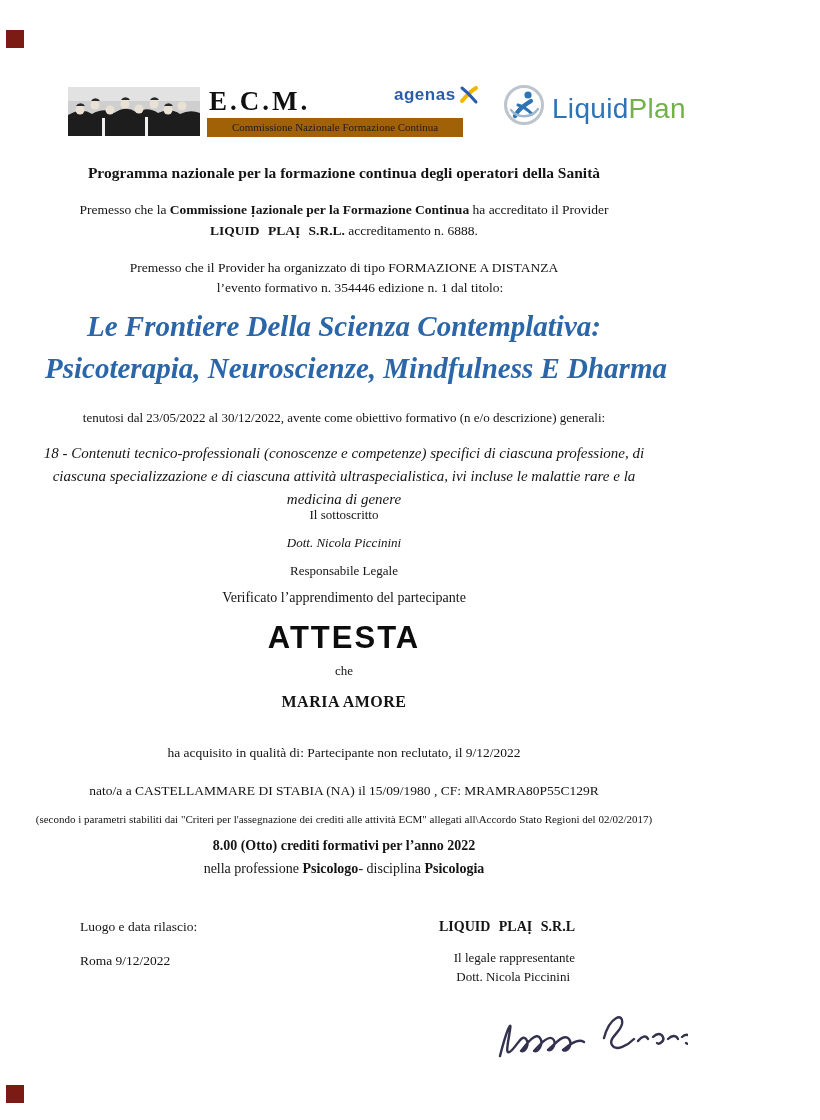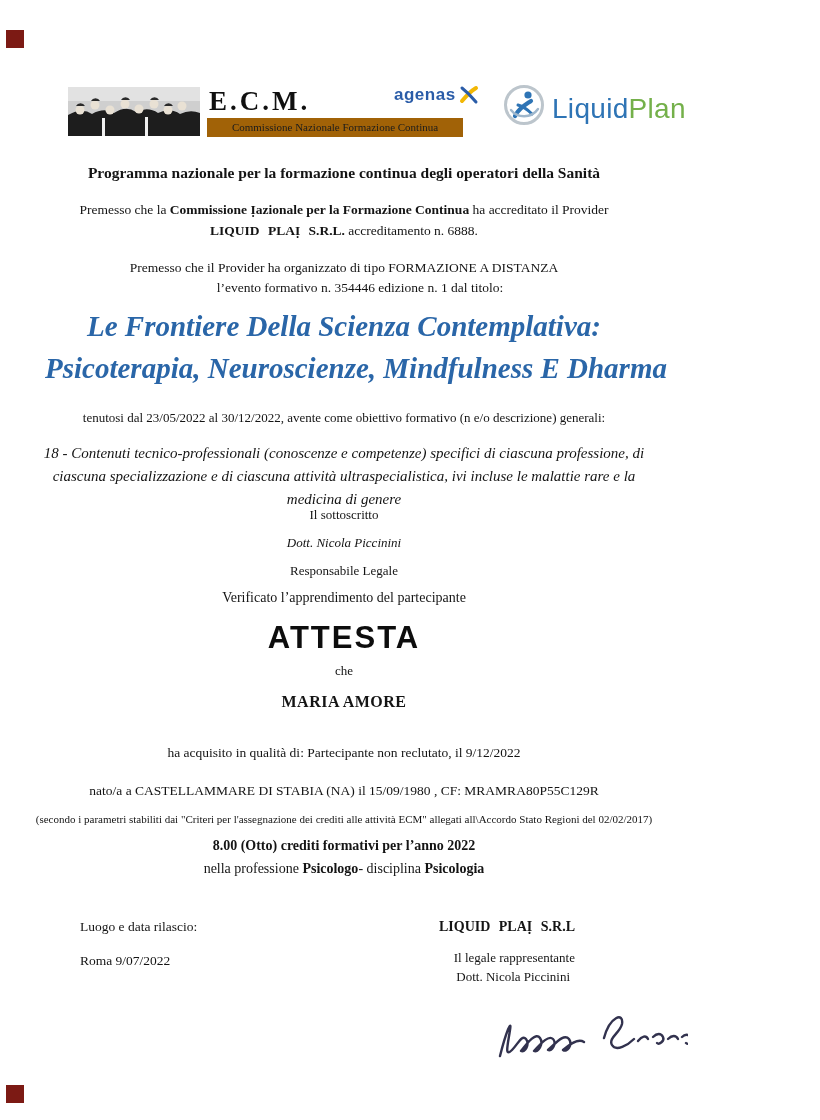--- a/index.html
+++ b/index.html
@@ -123,21 +123,21 @@
   <div class="line" style="top:745px;">ha acquisito in qualità di: Partecipante non reclutato, il 9/12/2022</div>
   <div class="line" style="top:783px;">nato/a a CASTELLAMMARE DI STABIA (NA) il 15/09/1980 , CF: MRAMRA80P55C129R</div>
   <div class="line" style="top:813px;font-size:11px;">(secondo i parametri stabiliti dai "Criteri per l'assegnazione dei crediti alle attività ECM" allegati all\Accordo Stato Regioni del 02/02/2017)</div>
   <div class="line b" style="top:838px;font-size:14px;">8.00 (Otto) crediti formativi per l’anno 2022</div>
 
   <div class="line" style="top:861px;font-size:14px;">
     <span>nella professione </span><span class="b">Psicologo</span><span>- disciplina </span><span class="b">Psicologia</span>
   </div>
 
   <div class="abs" style="left:80px;top:919px;font-size:13.5px;">Luogo e data rilascio:</div>
-  <div class="abs" style="left:80px;top:953px;font-size:13.5px;">Roma 9/07/2022</div>
+  <div class="abs" style="left:80px;top:953px;font-size:13.5px;">Roma 9/12/2022</div>
 
   <div class="abs b ws" style="right:113px;top:919px;font-size:14px;">LIQUID PLAỊ S.R.L</div>
   <div class="abs" style="right:113px;top:950px;font-size:13px;text-align:right;">Il legale rappresentante</div>
   <div class="abs" style="right:118px;top:969px;font-size:13px;text-align:right;">Dott. Nicola Piccinini</div>
 
   <div class="sig">
     <svg width="218" height="80" viewBox="0 0 218 80">
       <g stroke="#32324e" stroke-width="2.4" fill="none" stroke-linecap="round" stroke-linejoin="round">
         <path d="M8 60 C14 36 20 22 18 34 C16 48 12 62 20 54 C26 48 30 38 34 43 C38 48 33 57 29 55 C36 46 44 36 48 42 C52 48 46 57 42 55 C50 46 57 39 61 43 C65 47 60 56 56 54 C64 47 72 37 77 43 C81 49 75 57 71 54 C78 48 86 42 92 46"></path>
         <path d="M112 42 C118 20 132 16 130 28 C128 37 116 42 120 49 C124 56 136 49 142 43"></path>

